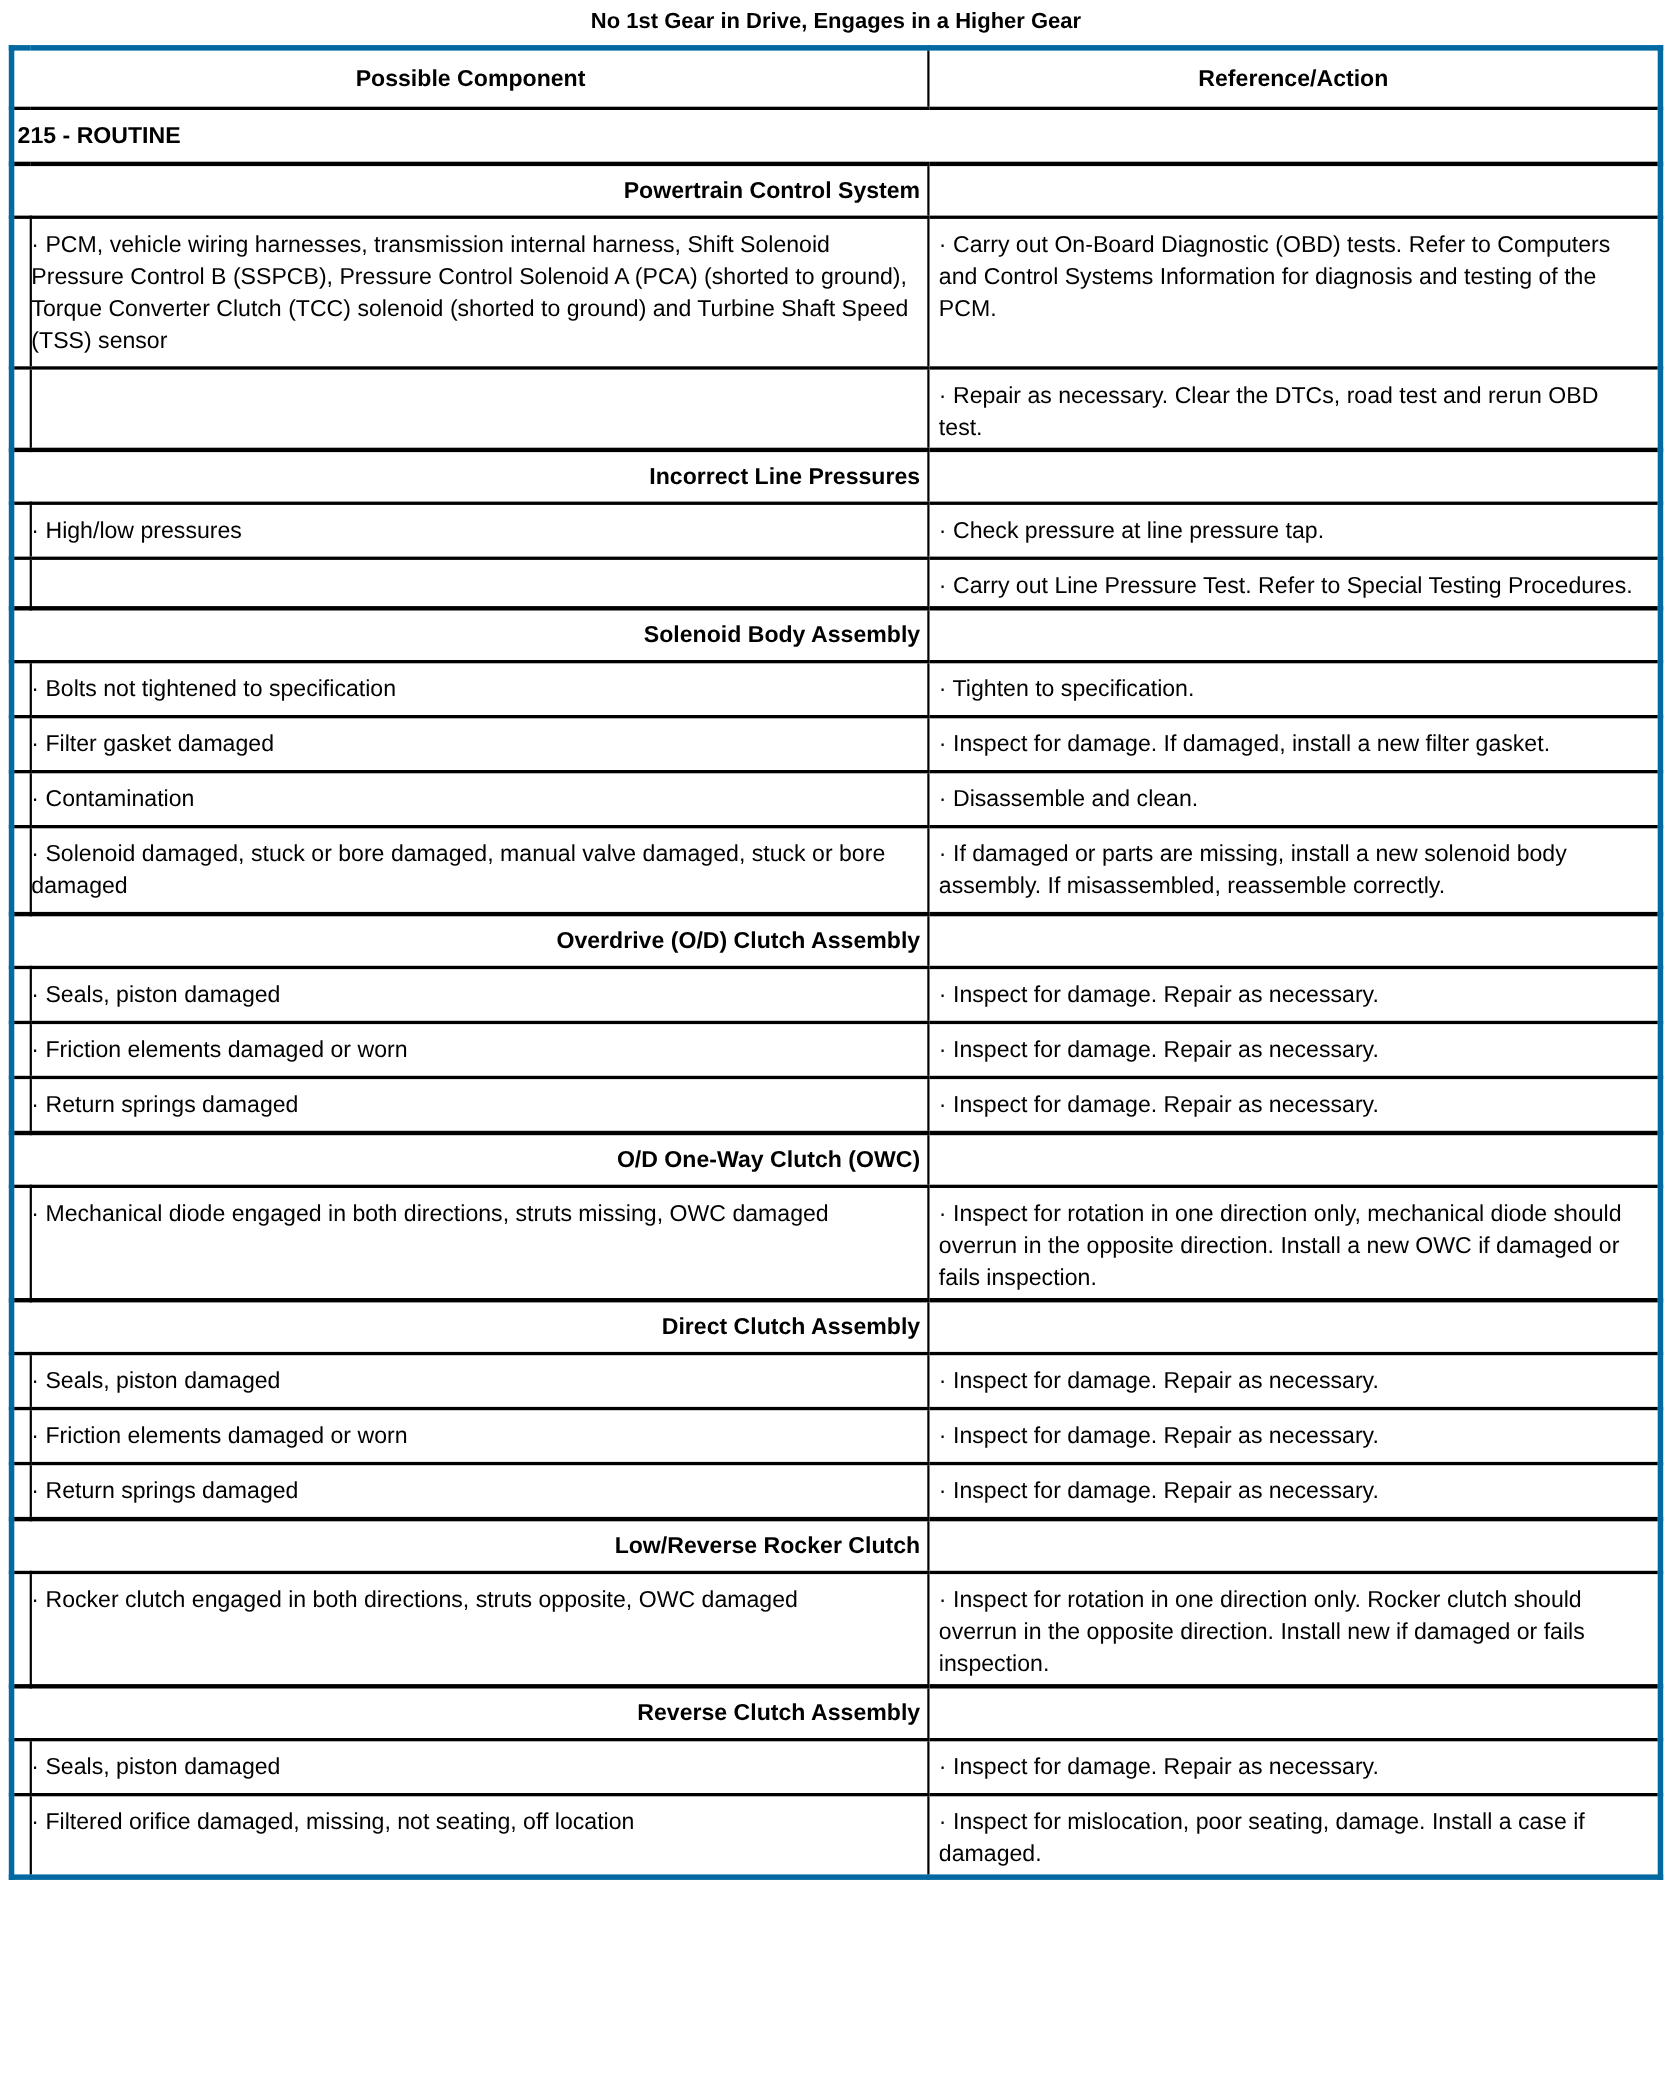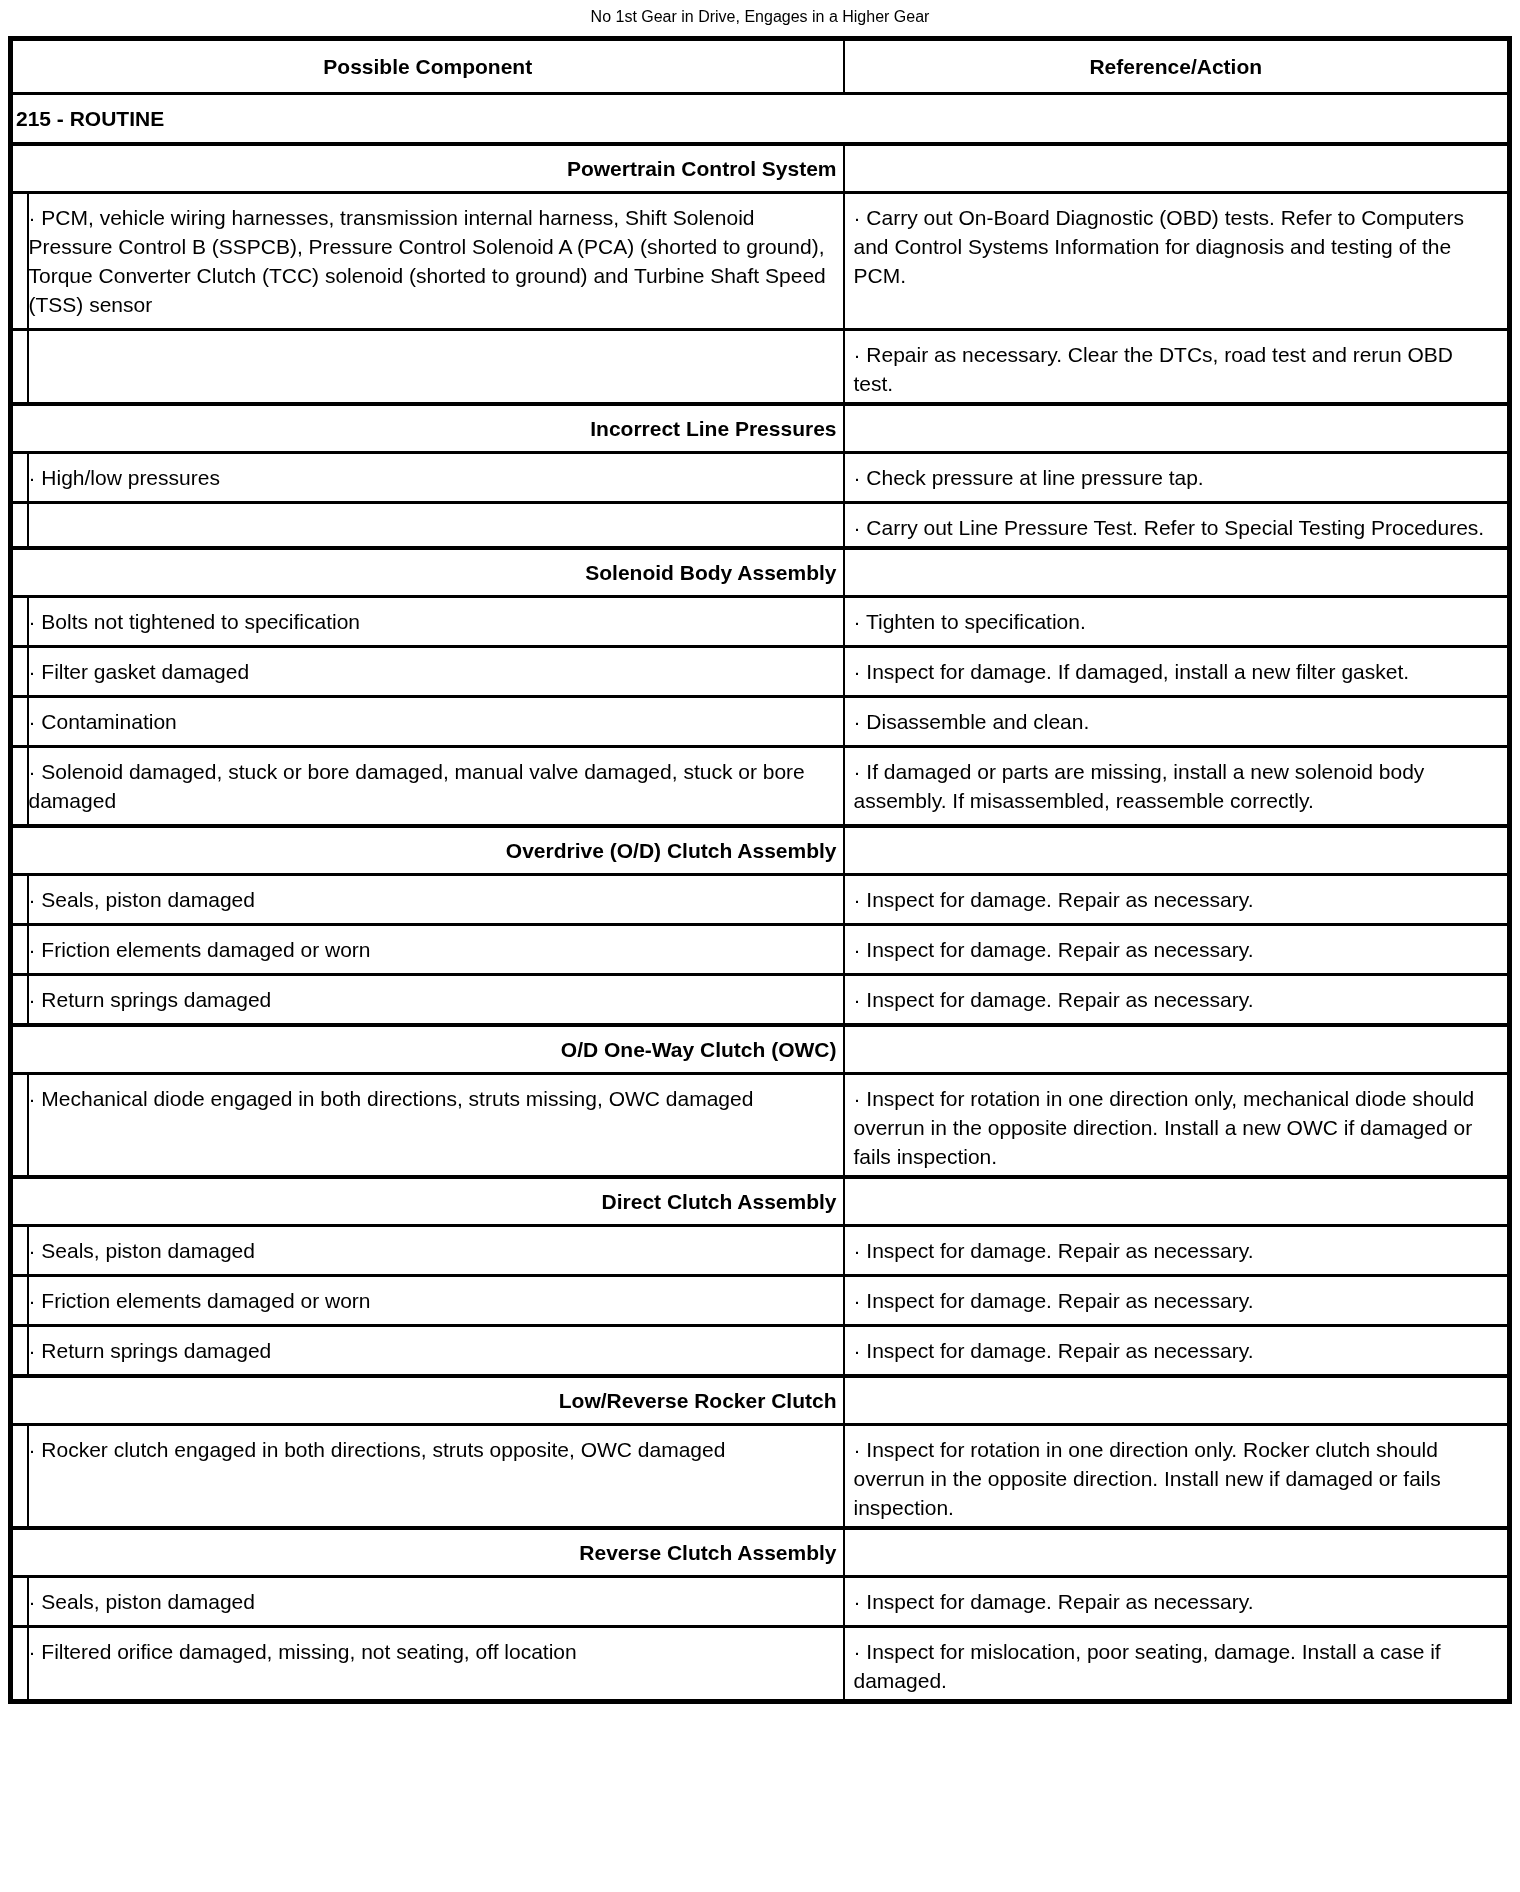--- a/index.html
+++ b/index.html
@@ -5,32 +5,32 @@
   html, body {
     margin: 0;
     padding: 0;
     background: #ffffff;
     width: 1520px;
     font-family: "Liberation Sans", sans-serif;
     color: #000000;
   }
   .page-title {
     text-align: center;
-    font-size: 16px;
+    font-size: 20px;
     padding-top: 8px;
     padding-bottom: 10px;
-    font-weight: normal;
+    font-weight: bold;
     border-radius: 14px;
   }
   table.diag {
     border-collapse: collapse;
     table-layout: fixed;
     width: 1504px;
     margin: 0 8px;
-    border: 5px solid #000000;
+    border: 5px solid #0369a1;
   }
   table.diag td, table.diag th {
     border: 3px solid #000;
     border-left-width: 2px;
     border-right-width: 2px;
     vertical-align: top;
     font-size: 21px;
     line-height: 29px;
     word-wrap: break-word;
   }

